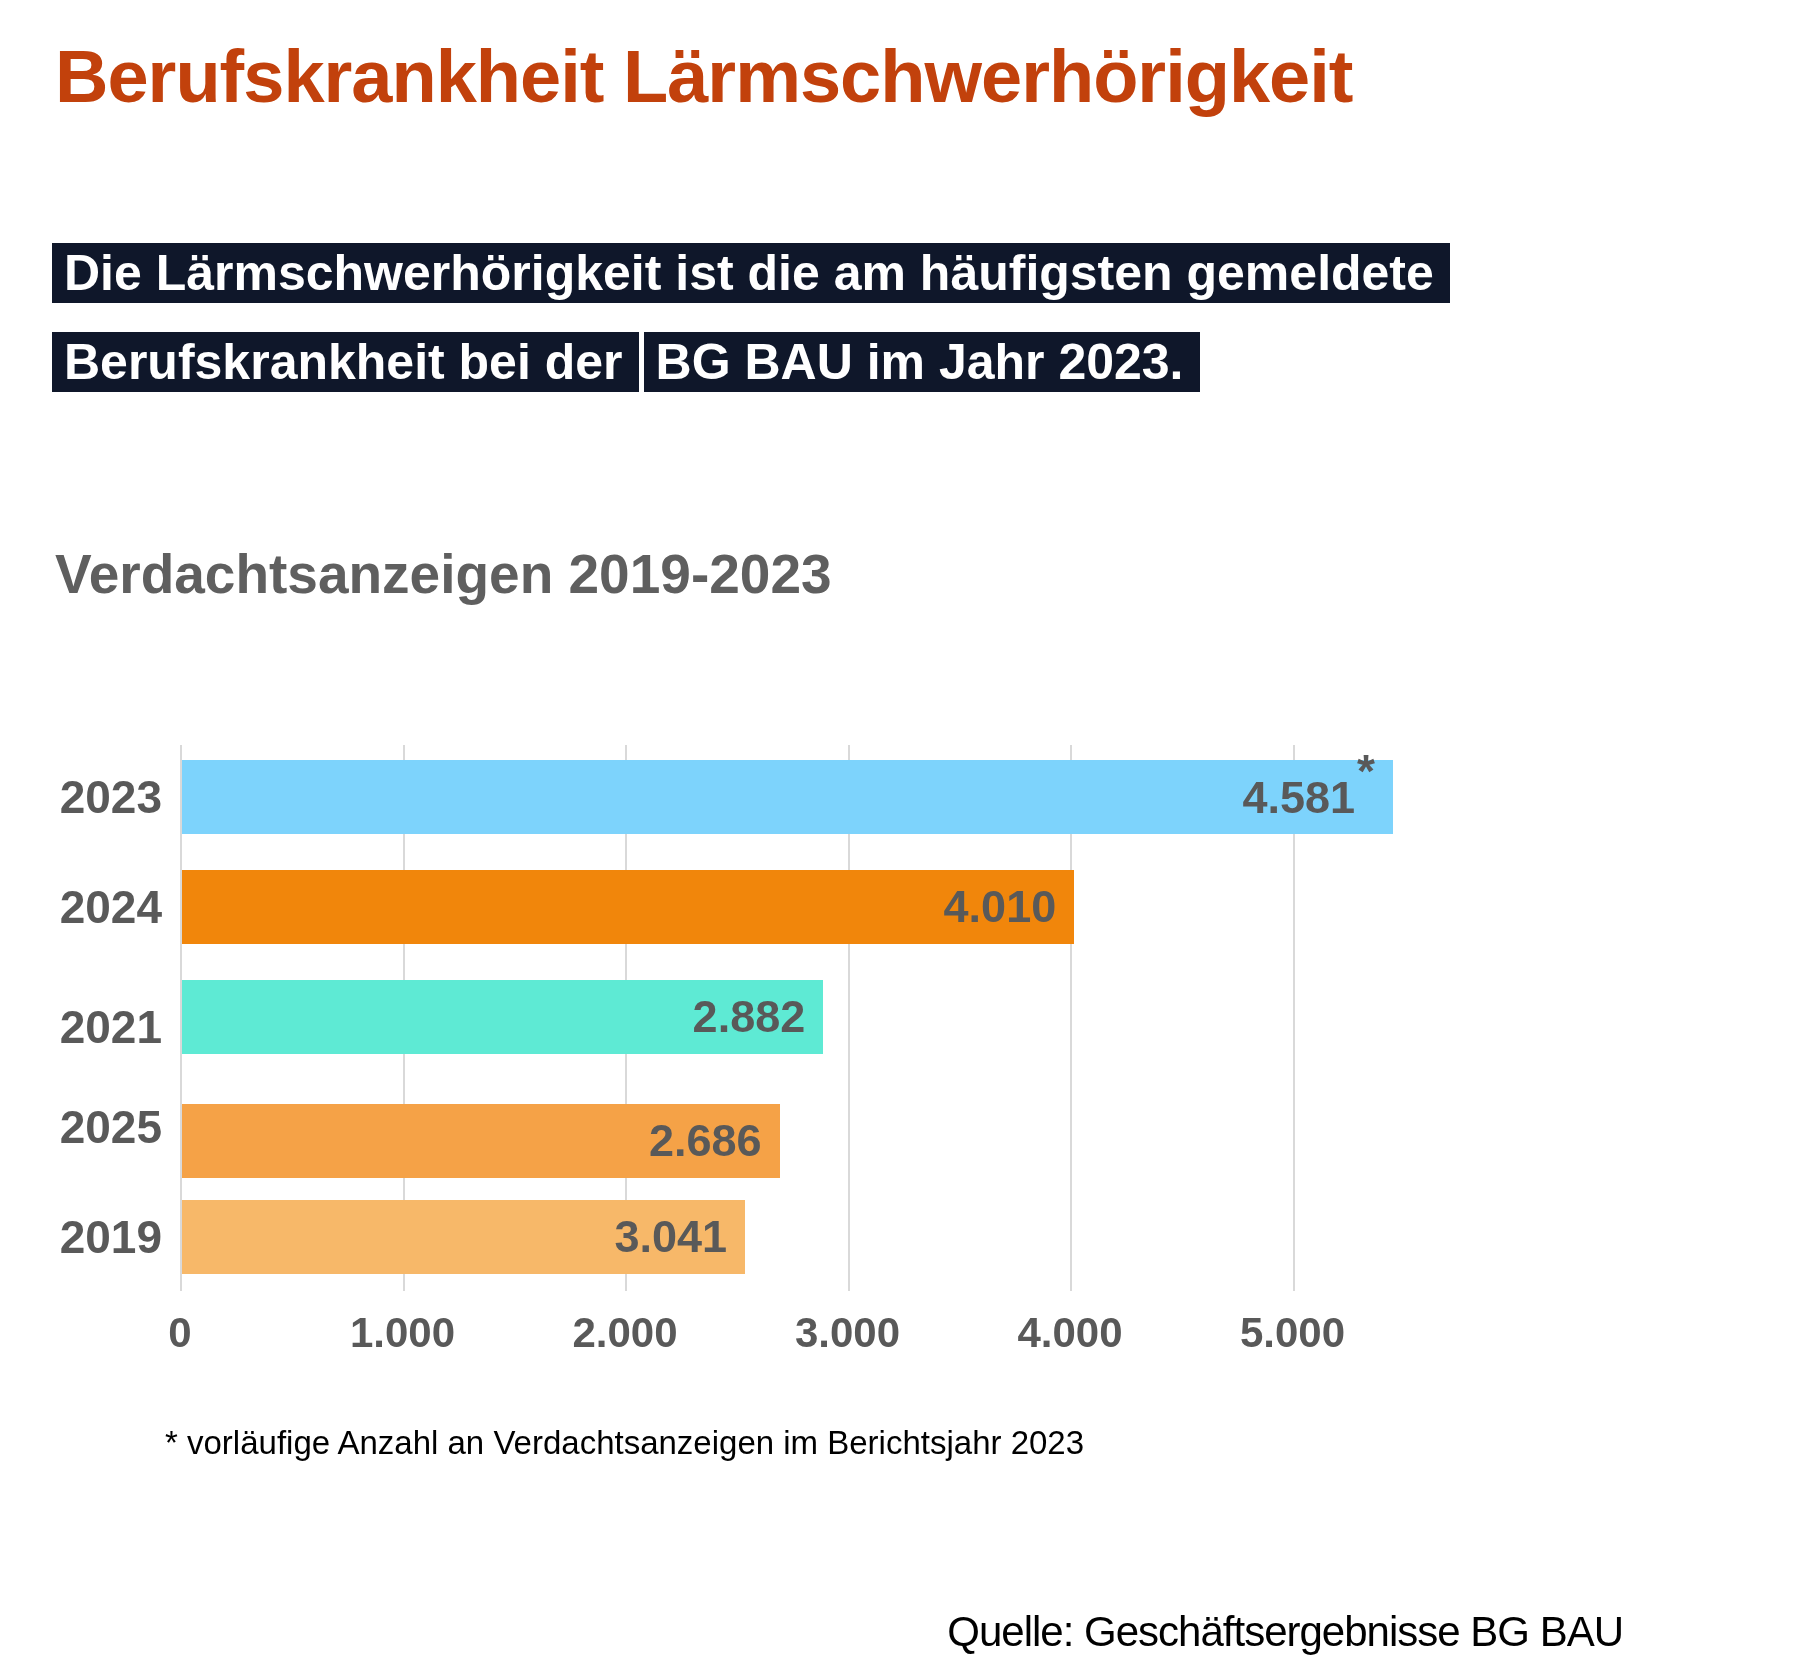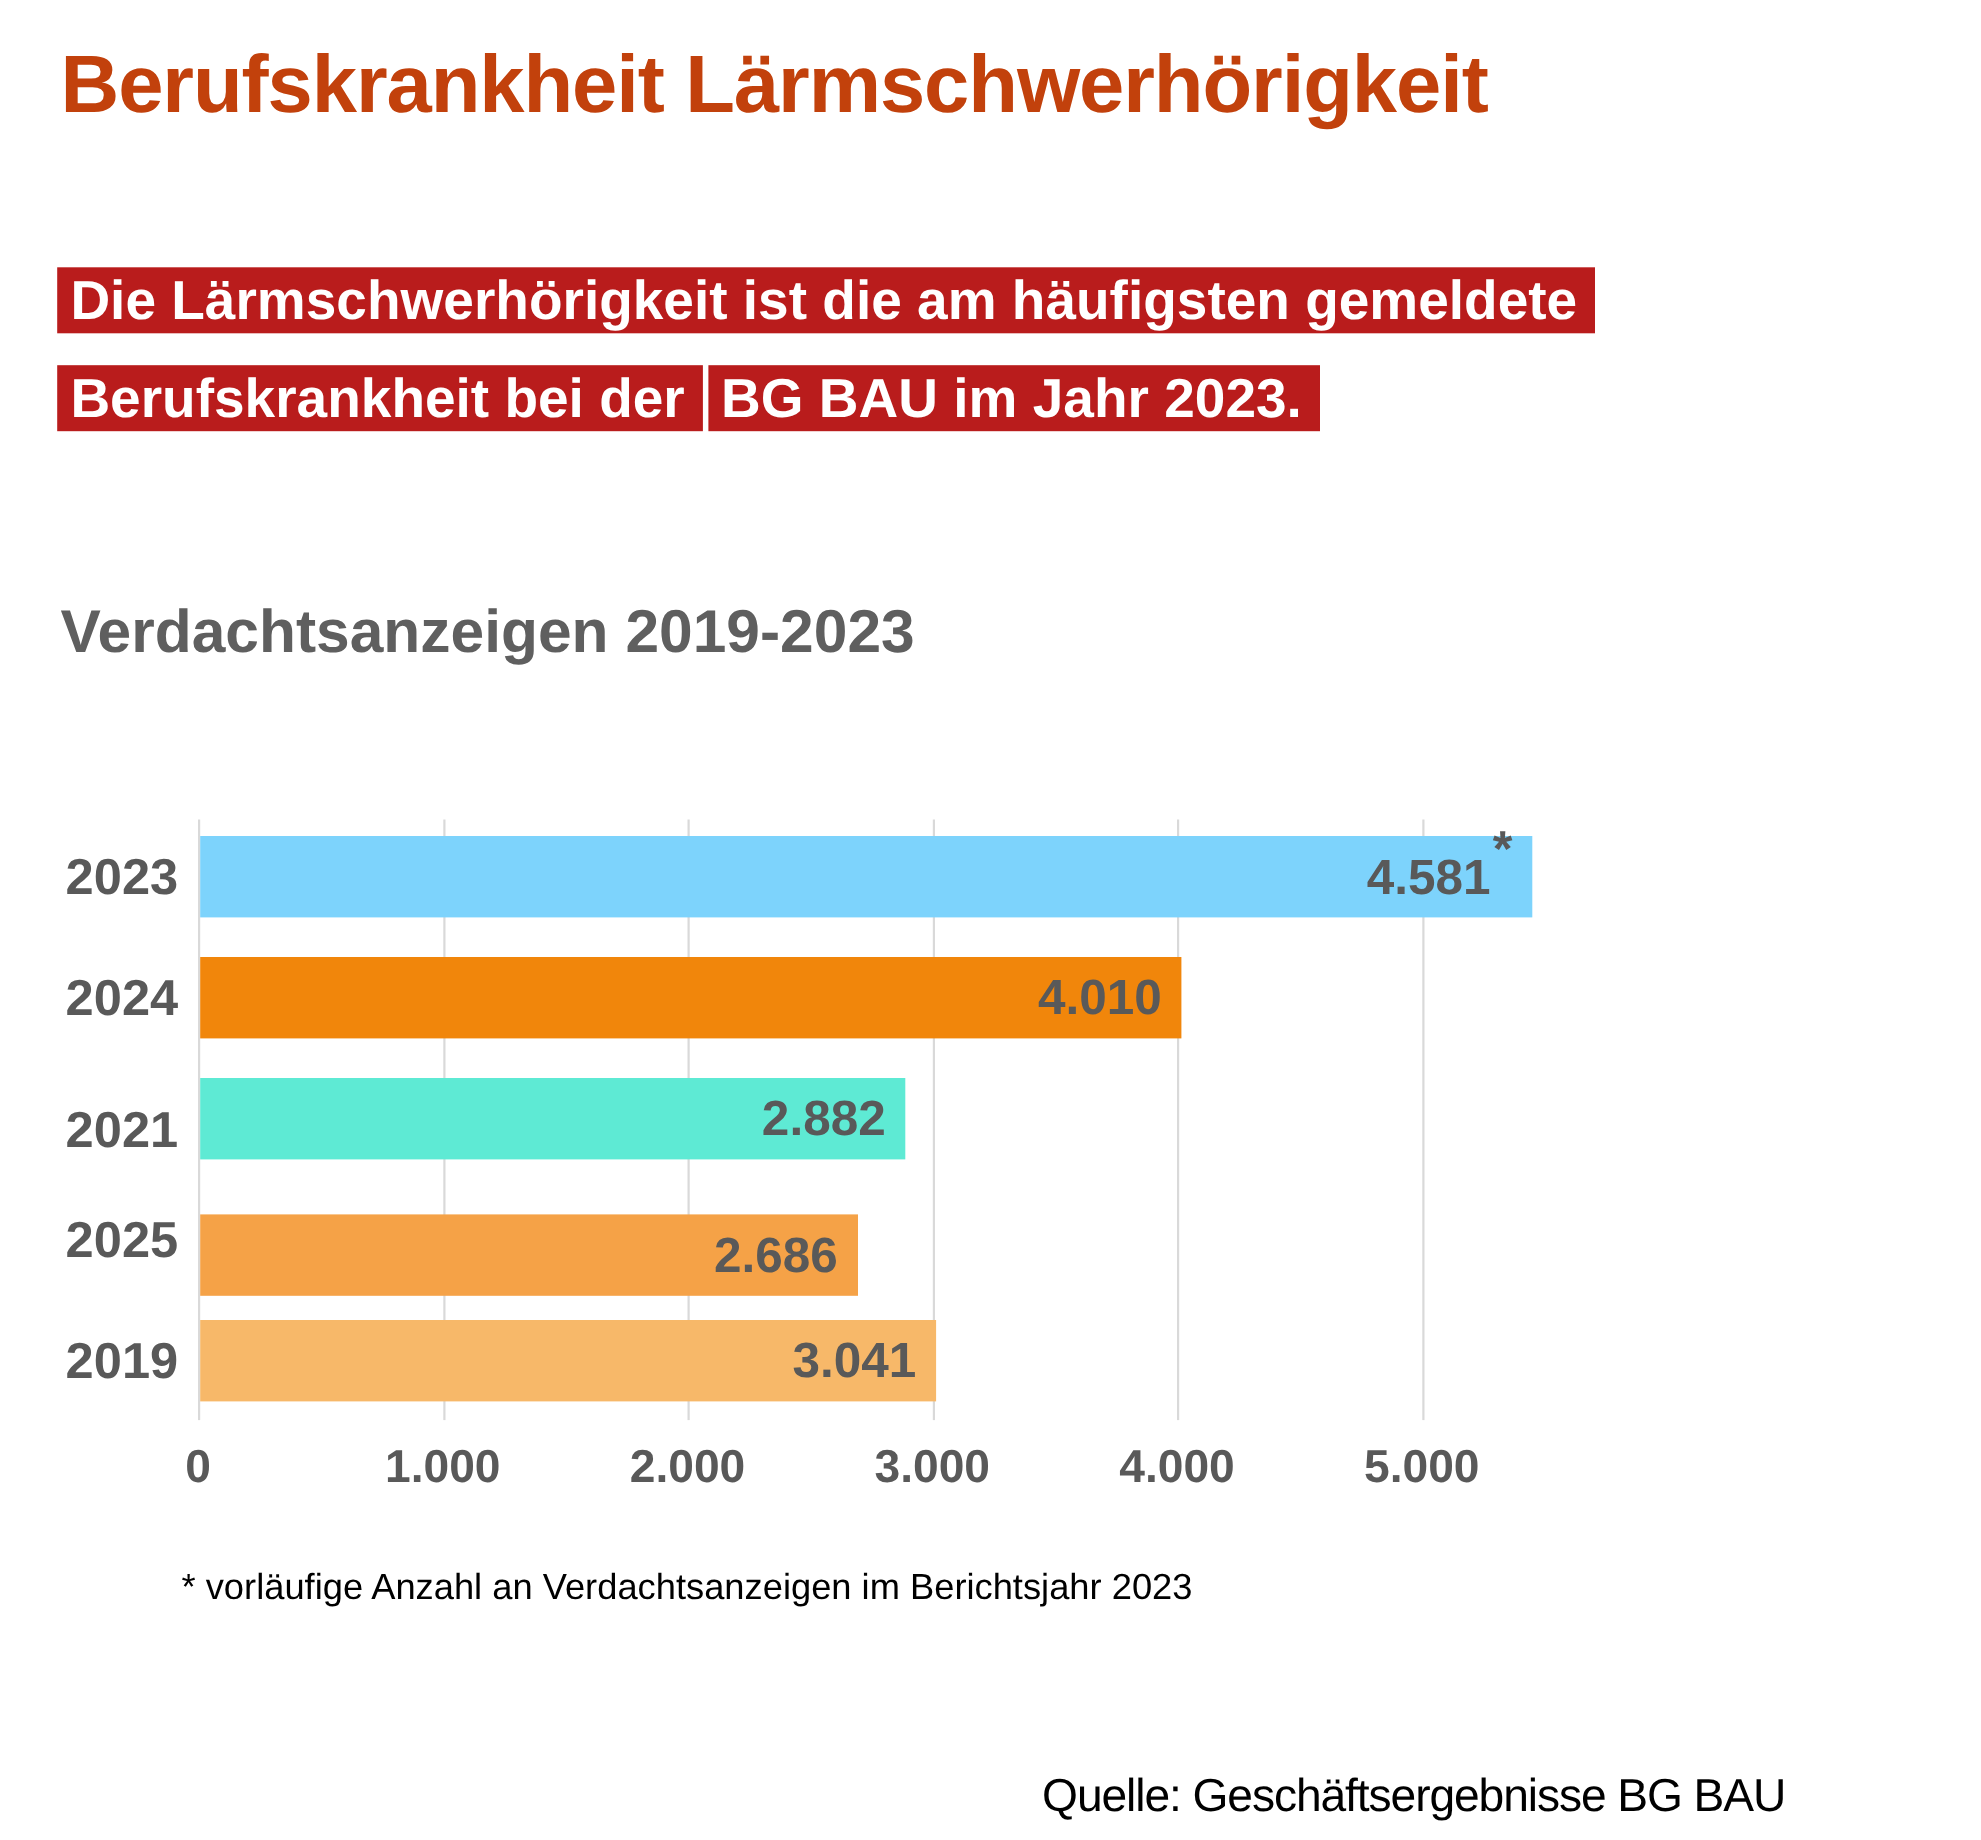--- a/index.html
+++ b/index.html
@@ -7,21 +7,21 @@
     width:1801px;height:1673px;position:relative;overflow:hidden;
     background:#ffffff;font-family:"Liberation Sans", sans-serif;
   }
   .page-title{
     position:absolute;left:55px;top:34px;margin:0;
     font-size:74px;font-weight:bold;color:#c2410c;letter-spacing:-1px;
     white-space:nowrap;
   }
   .highlight-block{position:absolute;left:52px;top:243px;line-height:0;}
   .hl{
-    display:inline-block;background:#b91c1c;color:#ffffff;
+    display:inline-block;background:#0f172a;color:#ffffff;
     font-size:50px;font-weight:bold;line-height:60px;
     padding:0 16px 0 12px;white-space:nowrap;
   }
   .hl-row2{margin-top:29px;}
   .hl-2b{margin-left:5px;}
   .chart-title{
     position:absolute;left:55px;top:542px;margin:0;
     font-size:55px;font-weight:bold;color:#5f5f5f;white-space:nowrap;
   }
   .chart-area{
@@ -96,20 +96,20 @@
     </div>
     <div class="year-label" style="top: 245px;">2021</div>
     <div class="bar" style="top: 235px; width: 641.245px; background: #5eead4;">
       <span class="value-label">2.882</span>
     </div>
     <div class="year-label" style="top: 345px;">2025</div>
     <div class="bar" style="top: 345px; width: 597.635px; background: rgb(245, 162, 71); margin-top: 14px;">
       <span class="value-label">2.686</span>
     </div>
     <div class="year-label" style="top: 455px;">2019</div>
-    <div class="bar" style="top: 455px; width: 669px; background: rgb(247, 184, 105);">
+    <div class="bar" style="top: 455px; width: 563px; background: rgb(247, 184, 105);">
       <span class="value-label">3.041</span>
     </div>
   </div>
 
 <p class="footnote">* vorläufige Anzahl an Verdachtsanzeigen im Berichtsjahr 2023</p>
 
 <p class="source-caption">Quelle: Geschäftsergebnisse BG BAU</p>
 
 </body></html>

